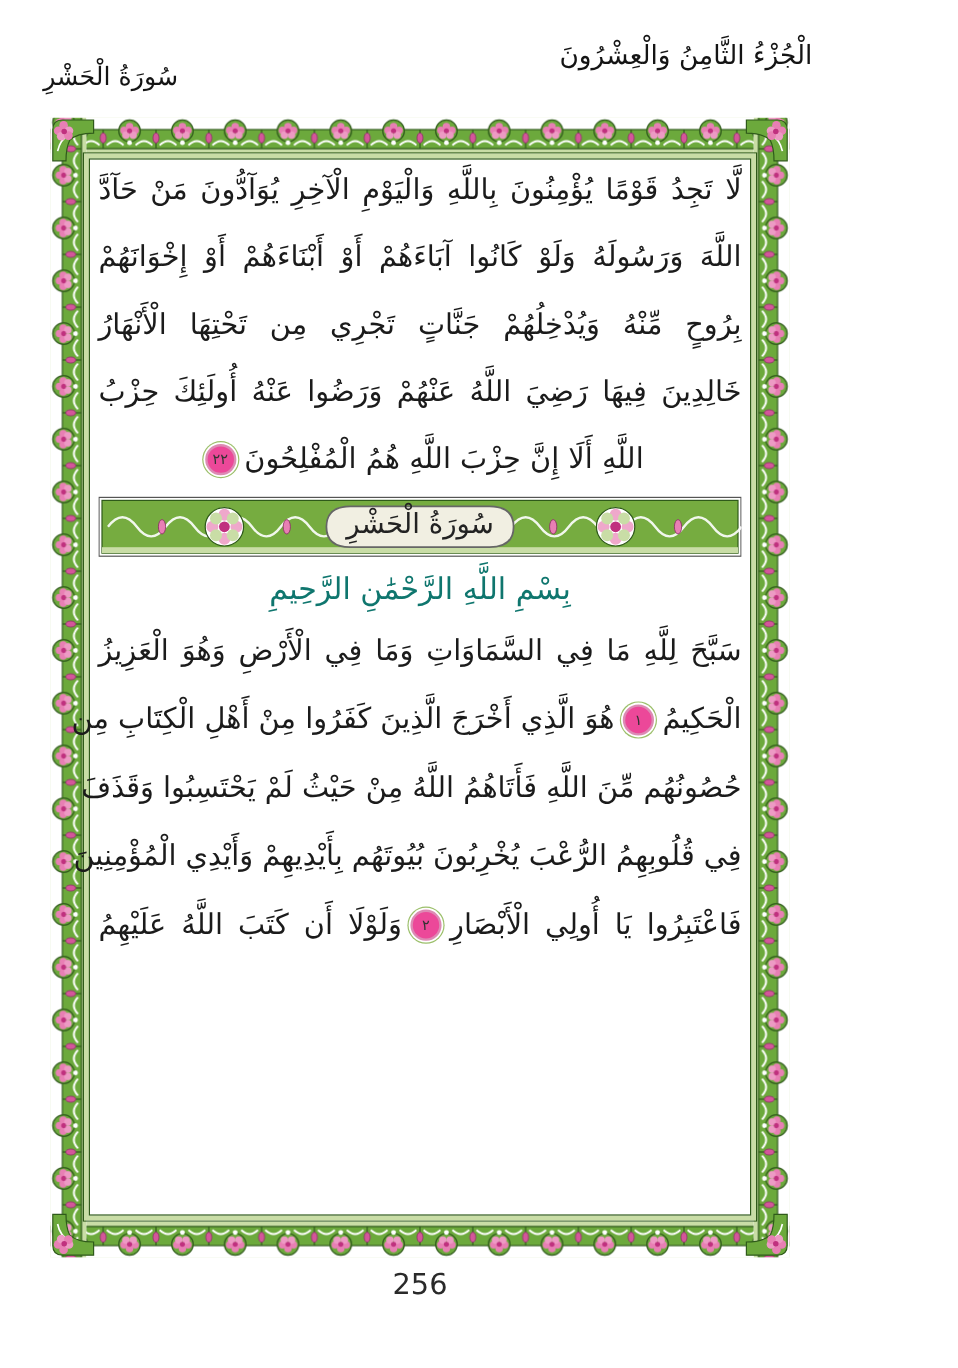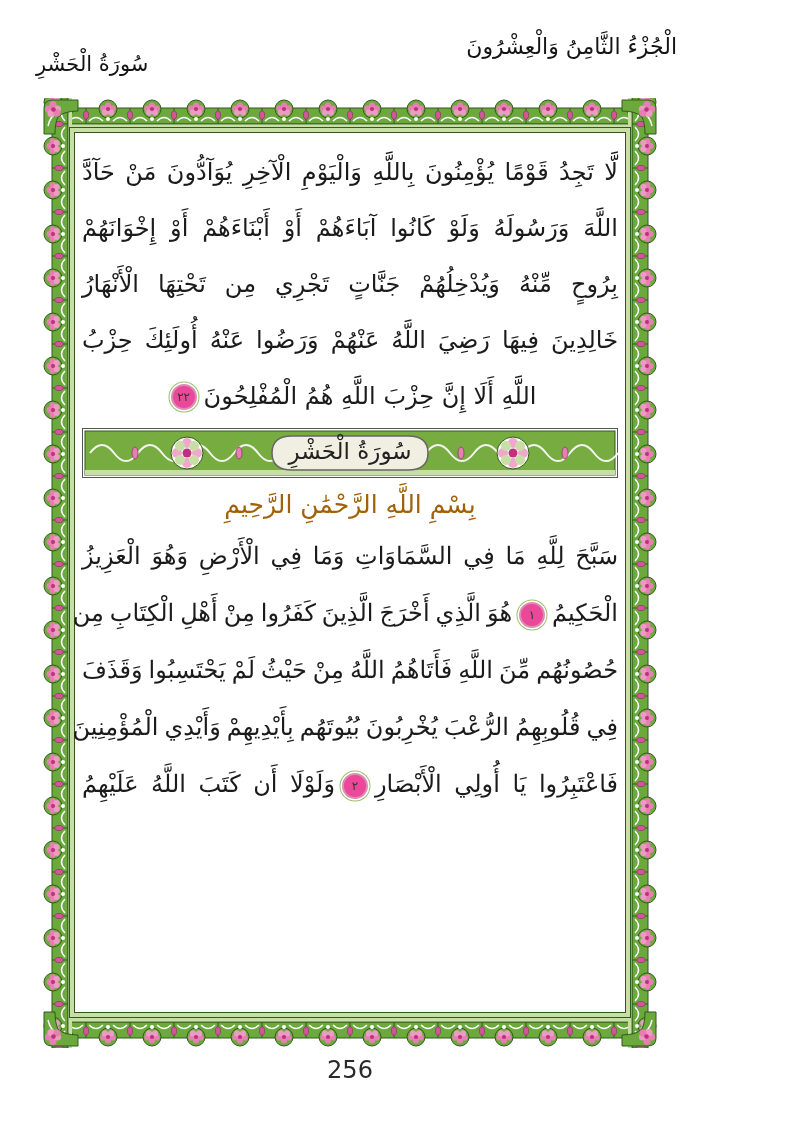--- a/index.html
+++ b/index.html
@@ -9,48 +9,48 @@
   }
   
   .hdr{position:absolute;top:34px;font-size:22px;direction:rtl;color:#141414;}
   .hdr-juz{right:121px;}
   .hdr-surah{left:36px;top:52px;font-size:21px;}
   
   .frame{position:absolute;left:42px;top:98px;width:616px;height:950px;}
   .frame svg{position:absolute;left:0;top:0;}
   
   .content{
-    position:absolute;left:40px;top:46px;width:536px;height:884px;
+    position:absolute;left:40px;top:32px;width:536px;height:884px;
     direction:rtl;
   }
   .line{
     direction:rtl;text-align:justify;text-align-last:justify;
     font-size:24px;line-height:56px;height:56px;white-space:nowrap;
     color:#1b1b1b;
   }
-  .lines-bottom .line{line-height:57px;height:57px;font-family:Liberation Serif, serif;}
+  .lines-bottom .line{line-height:57px;height:57px;}
   .line.center{text-align:center;text-align-last:center;}
   .verse-marker{
     display:inline-block;box-sizing:border-box;width:26px;height:26px;margin:0 7px;
     border-radius:50%;background:#ec4899;border:2px solid #dd8ab4;
     box-shadow:0 0 0 1.5px #fff,0 0 0 2.5px #9bbf6a;
     font-size:12px;line-height:22px;text-align:center;text-align-last:center;
     vertical-align:middle;color:#333;
   }
   
   .banner{position:relative;width:536px;height:54px;margin:2px 0 2px 0;}
   .banner-title{
     position:absolute;left:0;top:0;width:100%;height:50px;
     display:flex;align-items:center;justify-content:center;
     font-size:23px;color:#222;direction:rtl;
   }
   
   .bismillah{
     direction:rtl;text-align:center;font-size:25px;line-height:46px;height:46px;
-    color:#a16207;
+    color:#0f766e;
   }
   
   .folio{
     position:absolute;left:42px;top:1056px;width:616px;
     text-align:center;font-size:24px;color:#2a2a2a;direction:rtl;
   }
 </style>
 </head>
 <body>
 

